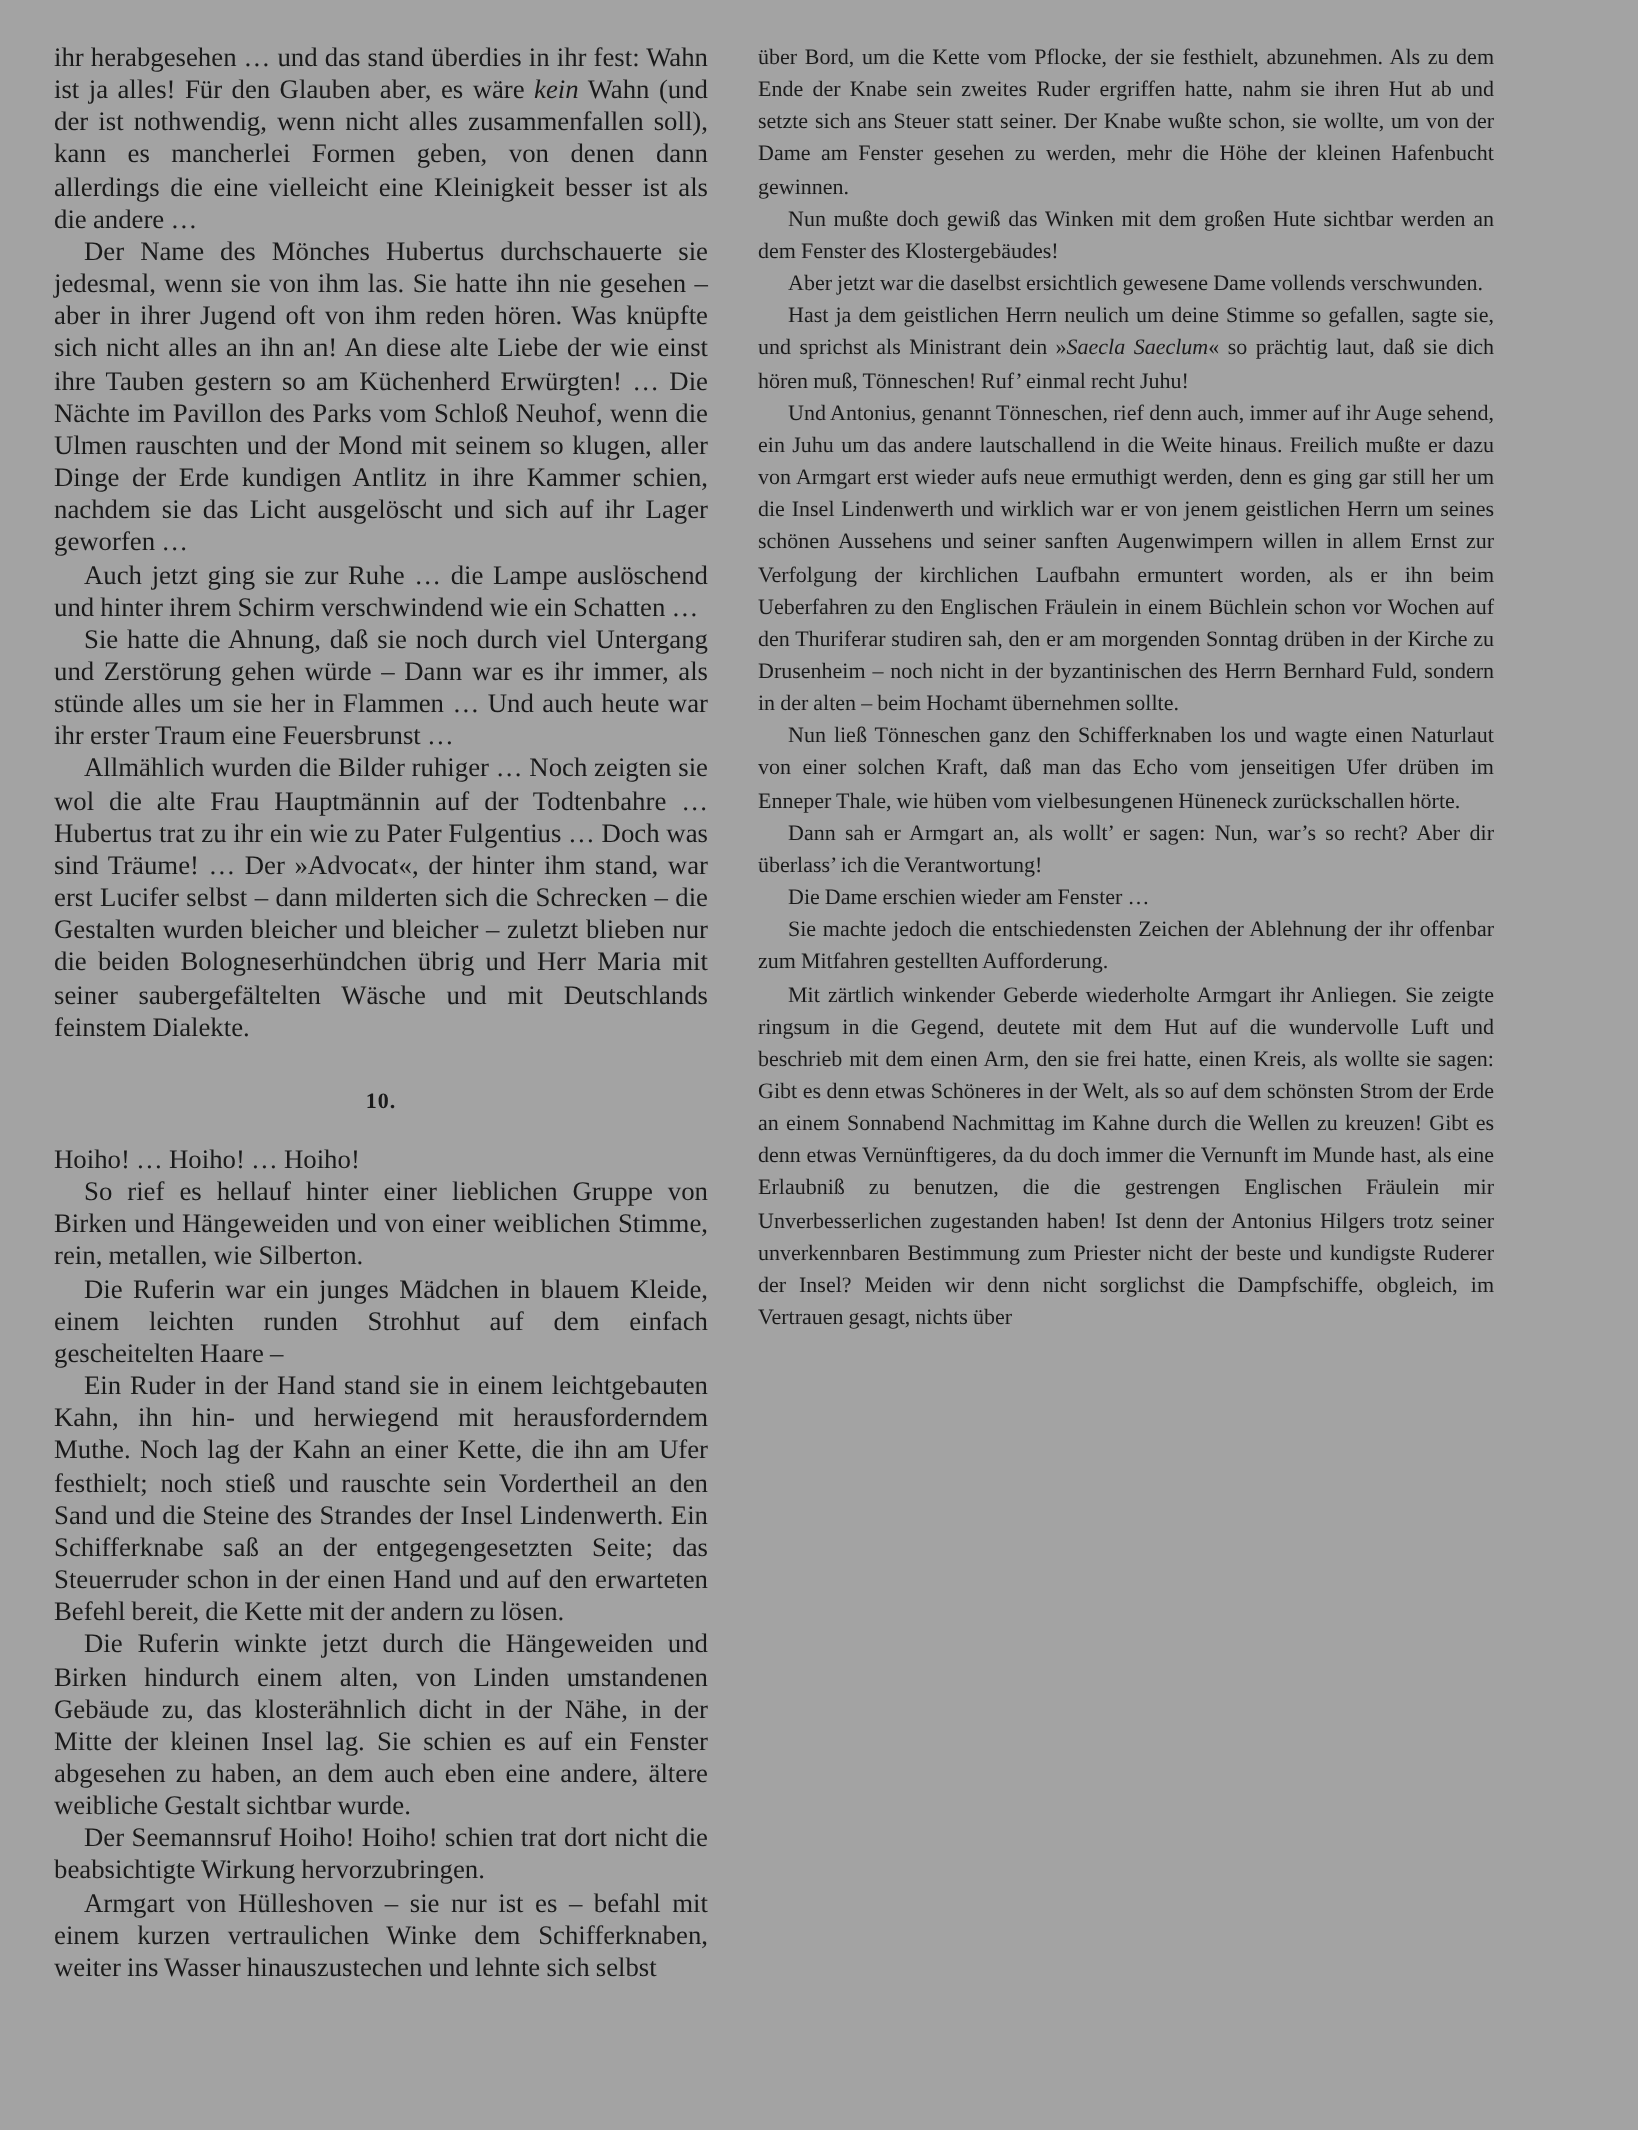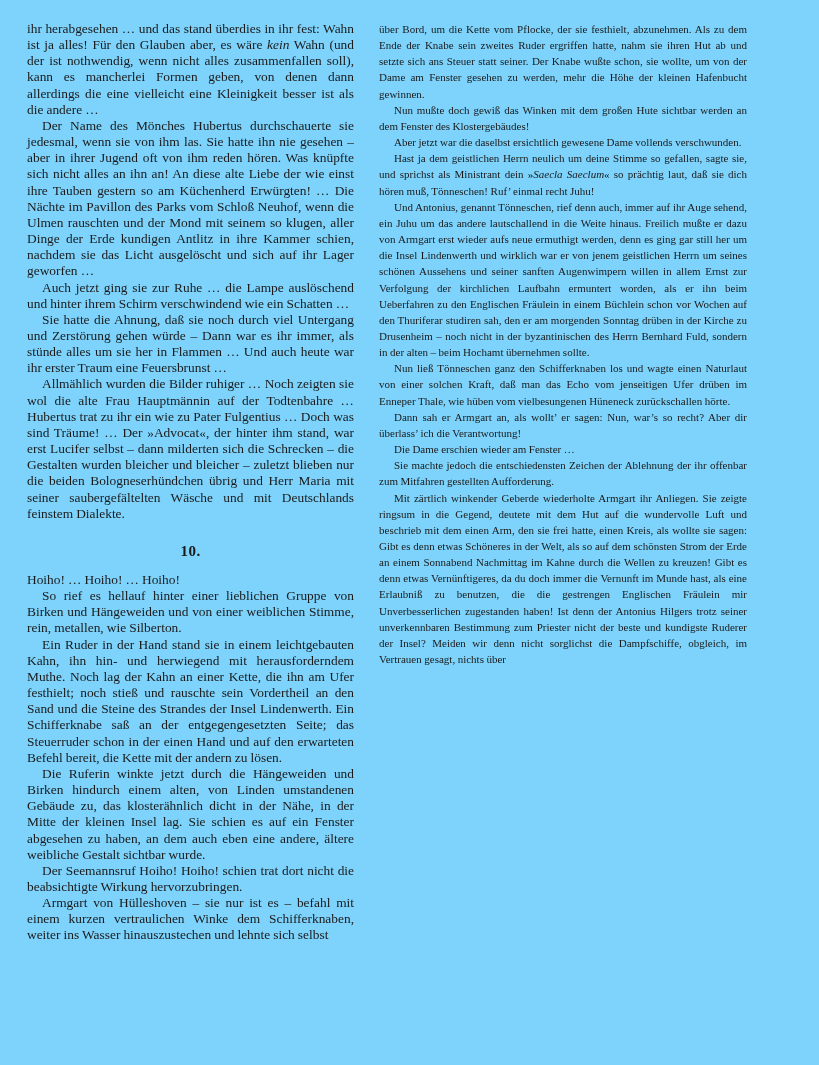--- a/index.html
+++ b/index.html
@@ -1,35 +1,35 @@
 <!DOCTYPE html>
 <html lang="de"><head>
 <meta charset="utf-8">
 <style>
   html,body{margin:0;padding:0;}
   body{width:819px;height:1065px;background:#ffffff;overflow:hidden;}
   .page{
-    position:relative;width:819px;height:1065px;background:#7dd3fc;
+    position:relative;width:819px;height:1065px;background:#a3a3a3;
     color:#1a1a1a;font-family:"Liberation Serif",serif;
   }
   .columns{
     position:absolute;left:27px;top:21px;
     display:flex;align-items:flex-start;
   }
   .col{
     text-align:justify;text-justify:inter-word;
     hyphens:auto;-webkit-hyphens:auto;word-spacing:-0.02em;
   }
   .col-left{width:327px;font-size:13.4px;line-height:16.15px;margin-right:25px;}
   .col-right{width:368px;font-size:11px;line-height:16.15px;}
   .col p{margin:0;padding:0;}
   p.paragraph{text-indent:15px;}
   p.paragraph-noindent{text-indent:0;}
   h2.section-heading{
-    font-size:15px;font-weight:700;text-align:center;
+    font-size:11px;font-weight:700;text-align:center;
     margin:21px 0 13px 0;padding:0;letter-spacing:0.5px;
   }
   .page-number{
     position:absolute;left:27px;top:1092px;
     font-size:12px;line-height:14px;color:#1a1a1a;
   }
 </style>
 </head>
 <body>
 
@@ -37,20 +37,21 @@
   <div class="columns">
     <div class="col col-left">
         <p class="paragraph-noindent">ihr herabgesehen … und das stand überdies in ihr fest: Wahn ist ja alles! Für den Glauben aber, es wäre <em>kein</em> Wahn (und der ist nothwendig, wenn nicht alles zusammenfallen soll), kann es mancherlei Formen geben, von denen dann allerdings die eine vielleicht eine Kleinigkeit besser ist als die andere …</p>
         <p class="paragraph">Der Name des Mönches Hubertus durchschauerte sie jedesmal, wenn sie von ihm las. Sie hatte ihn nie gesehen – aber in ihrer Jugend oft von ihm reden hören. Was knüpfte sich nicht alles an ihn an! An diese alte Liebe der wie einst ihre Tauben gestern so am Küchenherd Erwürgten! … Die Nächte im Pavillon des Parks vom Schloß Neuhof, wenn die Ulmen rauschten und der Mond mit seinem so klugen, aller Dinge der Erde kundigen Antlitz in ihre Kammer schien, nachdem sie das Licht ausgelöscht und sich auf ihr Lager geworfen …</p>
         <p class="paragraph">Auch jetzt ging sie zur Ruhe … die Lampe auslöschend und hinter ihrem Schirm verschwindend wie ein Schatten …</p>
         <p class="paragraph">Sie hatte die Ahnung, daß sie noch durch viel Untergang und Zerstörung gehen würde – Dann war es ihr immer, als stünde alles um sie her in Flammen … Und auch heute war ihr erster Traum eine Feuersbrunst …</p>
         <p class="paragraph">Allmählich wurden die Bilder ruhiger … Noch zeigten sie wol die alte Frau Hauptmännin auf der Todtenbahre … Hubertus trat zu ihr ein wie zu Pater Fulgentius … Doch was sind Träume! … Der »Advocat«, der hinter ihm stand, war erst Lucifer selbst – dann milderten sich die Schrecken – die Gestalten wurden bleicher und bleicher – zuletzt blieben nur die beiden Bologneserhündchen übrig und Herr Maria mit seiner saubergefältelten Wäsche und mit Deutschlands feinstem Dialekte.</p>
         <h2 class="section-heading">10.</h2>
         <p class="paragraph-noindent">Hoiho! … Hoiho! … Hoiho!</p>
         <p class="paragraph">So rief es hellauf hinter einer lieblichen Gruppe von Birken und Hängeweiden und von einer weiblichen Stimme, rein, metallen, wie Silberton.</p>
+        <p class="paragraph">Die Ruferin war ein junges Mädchen in blauem Kleide, einem leichten runden Strohhut auf dem einfach gescheitelten Haare –</p>
         <p class="paragraph">Ein Ruder in der Hand stand sie in einem leichtgebauten Kahn, ihn hin- und herwiegend mit herausforderndem Muthe. Noch lag der Kahn an einer Kette, die ihn am Ufer festhielt; noch stieß und rauschte sein Vordertheil an den Sand und die Steine des Strandes der Insel Lindenwerth. Ein Schifferknabe saß an der entgegengesetzten Seite; das Steuerruder schon in der einen Hand und auf den erwarteten Befehl bereit, die Kette mit der andern zu lösen.</p>
         <p class="paragraph">Die Ruferin winkte jetzt durch die Hängeweiden und Birken hindurch einem alten, von Linden umstandenen Gebäude zu, das klosterähnlich dicht in der Nähe, in der Mitte der kleinen Insel lag. Sie schien es auf ein Fenster abgesehen zu haben, an dem auch eben eine andere, ältere weibliche Gestalt sichtbar wurde.</p>
         <p class="paragraph">Der Seemannsruf Hoiho! Hoiho! schien trat dort nicht die beabsichtigte Wirkung hervorzubringen.</p>
         <p class="paragraph">Armgart von Hülleshoven – sie nur ist es – befahl mit einem kurzen vertraulichen Winke dem Schifferknaben, weiter ins Wasser hinauszustechen und lehnte sich selbst</p>
       </div>
     <div class="col col-right">
         <p class="paragraph-noindent">über Bord, um die Kette vom Pflocke, der sie festhielt, abzunehmen. Als zu dem Ende der Knabe sein zweites Ruder ergriffen hatte, nahm sie ihren Hut ab und setzte sich ans Steuer statt seiner. Der Knabe wußte schon, sie wollte, um von der Dame am Fenster gesehen zu werden, mehr die Höhe der kleinen Hafenbucht gewinnen.</p>
         <p class="paragraph">Nun mußte doch gewiß das Winken mit dem großen Hute sichtbar werden an dem Fenster des Klostergebäudes!</p>
         <p class="paragraph">Aber jetzt war die daselbst ersichtlich gewesene Dame vollends verschwunden.</p>
         <p class="paragraph">Hast ja dem geistlichen Herrn neulich um deine Stimme so gefallen, sagte sie, und sprichst als Ministrant dein »<em>Saecla Saeclum</em>« so prächtig laut, daß sie dich hören muß, Tönneschen! Ruf’ einmal recht Juhu!</p>

